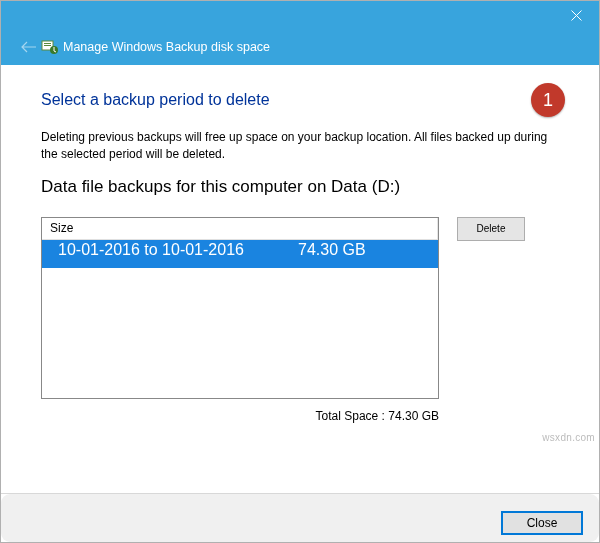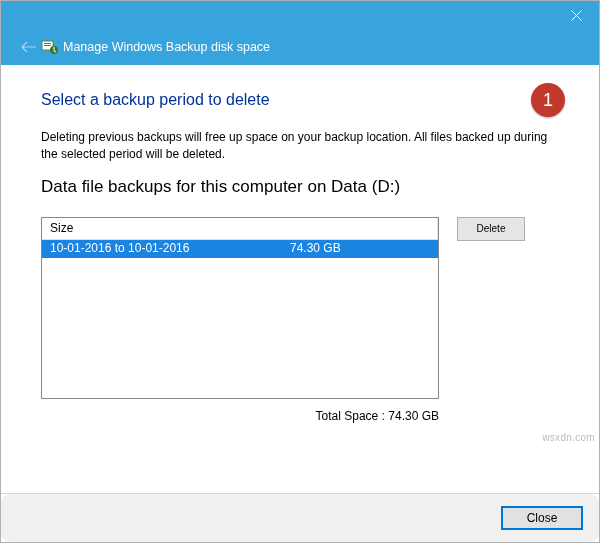--- a/index.html
+++ b/index.html
@@ -127,23 +127,24 @@
       color: #000;
     }
     .th {
       padding: 3px 8px;
       border-right: 1px solid #e5e5e5;
     }
     .th-period { width: 240px; }
     .th-size { flex: 1; }
     .table-row {
       display: flex;
-      height: 18px;
-      font-size: 12px;
-      cursor: pointer;
+      height: 28px;
+      font-size: 16px;
+      cursor: pointer;
+      padding-left: 8px;
     }
     .table-row.selected {
       background: #1a84e0;
       color: #fff;
     }
     .td {
       padding: 1px 8px;
     }
     .td-period { width: 240px; }
     .td-size { flex: 1; }
@@ -162,22 +163,22 @@
       font-size: 12px;
     }
     .footer-sep {
       border-top: 1px solid #d8d8d8;
     }
     .footer {
       height: 48px;
       background: #f0f0f0;
       display: flex;
       justify-content: flex-end;
-      align-items: center;
-      padding: 0 16px;
+      align-items: flex-start;
+      padding: 17px 16px;
       border-radius: 9px;
     }
     .close-main-btn {
       width: 82px;
       height: 24px;
       background: #e1e1e1;
       border: 2px solid #0178d7;
       font-size: 12px;
       cursor: pointer;
     }

